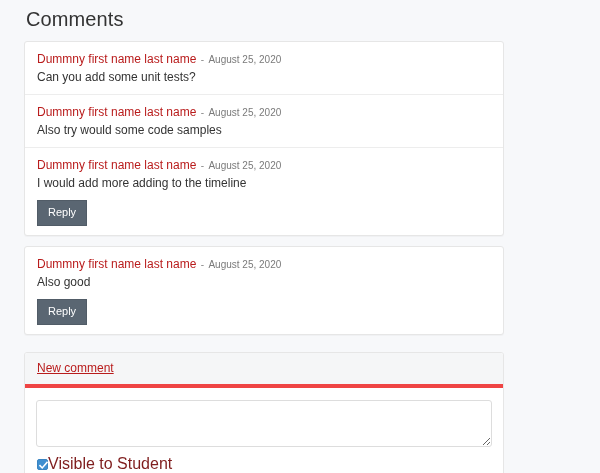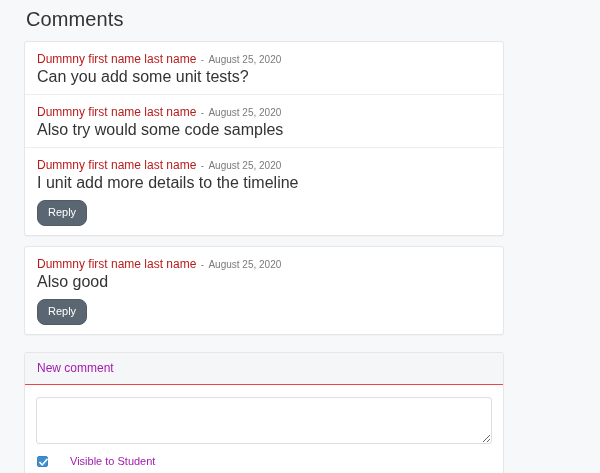--- a/index.html
+++ b/index.html
@@ -58,50 +58,51 @@
   .meta-sep {
     font-size: 10px;
     color: #8a8a8a;
     padding: 0 1px;
   }
   .comment-date {
     font-size: 10px;
     color: #7a7a7a;
   }
   .comment-body {
-    font-size: 16px;
+    font-size: 12px;
     color: #333333;
     line-height: 16px;
   }
   .btn {
     display: inline-block;
     font-family: "Liberation Sans", sans-serif;
     font-size: 11px;
     line-height: 13px;
-    border-radius: 8px;
+    border-radius: 0;
     border: 1px solid transparent;
     cursor: pointer;
     text-align: center;
     white-space: nowrap;
   }
   .btn-reply {
     background: #5a6672;
     border-color: #515c67;
     color: #ffffff;
     padding: 5px 10px 6px 10px;
     margin-top: 9px;
   }
   .panel-heading {
     background: #f5f6f7;
-    border-bottom: 1px solid #ef4444;
+    border-bottom: 4px solid #ef4444;
     border-radius: 2px 2px 0 0;
     padding: 8px 12px 9px 12px;
     font-size: 12px;
-    color: #a21caf;
+    color: #b91c1c;
     line-height: 14px;
+    text-decoration: underline;
   }
   .panel-body {
     padding: 12px 11px 12px 11px;
   }
   .comment-textarea {
     display: block;
     width: 100%;
     height: 47px;
     box-sizing: border-box;
     border: 1px solid #dddddd;
@@ -131,23 +132,23 @@
     position: relative;
     flex: none;
     cursor: pointer;
   }
   .checkbox svg {
     position: absolute;
     left: 1px;
     top: 1px;
   }
   .check-label {
-    font-size: 11px;
-    color: #a21caf;
-    margin-left: 22px;
+    font-size: 16px;
+    color: #7f1d1d;
+    margin-left: 0;
     line-height: 14px;
     cursor: default;
   }
 </style>
 </head>
 <body>
 
 <div class="page">
 
   <h1 class="page-title">Comments</h1>
@@ -171,21 +172,21 @@
       </div>
       <div class="comment-body">Also try would some code samples</div>
     </div>
 
     <div class="comment">
       <div class="comment-meta">
         <span class="comment-author">Dummny first name last name</span>
         <span class="meta-sep">-</span>
         <span class="comment-date">August 25, 2020</span>
       </div>
-      <div class="comment-body">I unit add more details to the timeline</div>
+      <div class="comment-body">I would add more adding to the timeline</div>
       <button class="btn btn-reply">Reply</button>
     </div>
 
   </div>
 
   <div class="panel">
 
     <div class="comment">
       <div class="comment-meta">
         <span class="comment-author">Dummny first name last name</span>

